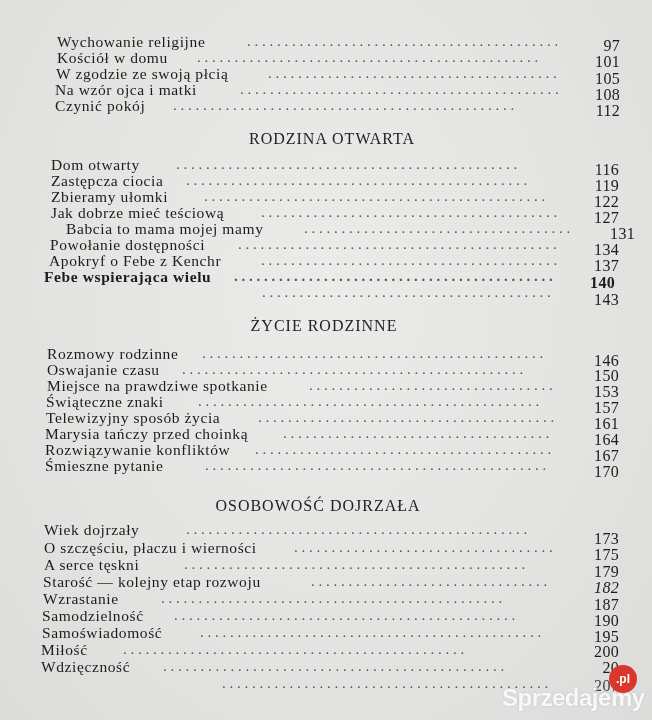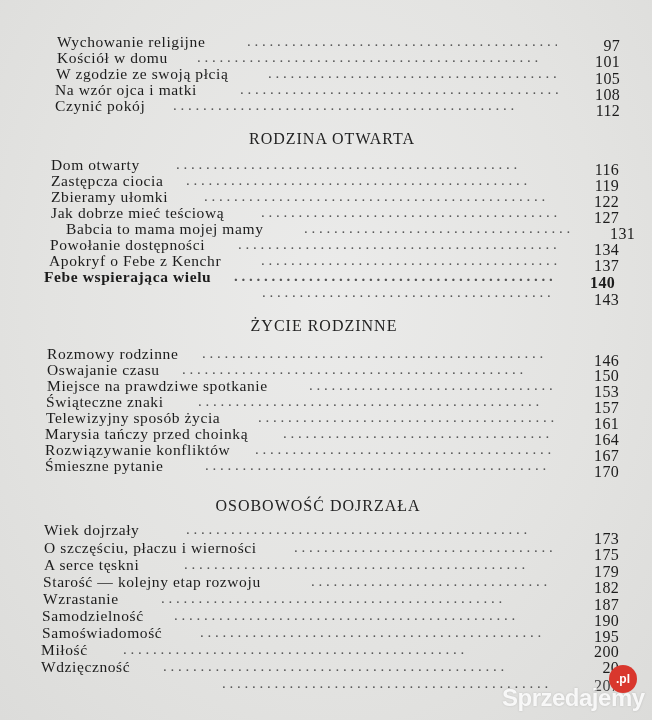--- a/index.html
+++ b/index.html
@@ -179,21 +179,21 @@
     <span class="num" style="right:0; top:7px;">175</span>
   </div>
   <div class="row" style="left:44px; top:556px; width:575px;">
     <span class="title">A serce tęskni</span>
     <span class="leader" style="left:140px; width:368px;">. . . . . . . . . . . . . . . . . . . . . . . . . . . . . . . . . . . . . . . . . . . . . .</span>
     <span class="num" style="right:0; top:7px;">179</span>
   </div>
   <div class="row" style="left:43px; top:573px; width:576px;">
     <span class="title">Starość — kolejny etap rozwoju</span>
     <span class="leader" style="left:268px; width:240px;">. . . . . . . . . . . . . . . . . . . . . . . . . . . . . . . . . . . . . . . . . . . . . .</span>
-    <span class="num" style="right:0; top:6px;">182</span>
+    <span class="num" style="right:0; top:6px;font-style:italic;">182</span>
   </div>
   <div class="row" style="left:43px; top:590px; width:576px;">
     <span class="title">Wzrastanie</span>
     <span class="leader" style="left:118px; width:390px;">. . . . . . . . . . . . . . . . . . . . . . . . . . . . . . . . . . . . . . . . . . . . . .</span>
     <span class="num" style="right:0; top:6px;">187</span>
   </div>
   <div class="row" style="left:42px; top:607px; width:577px;">
     <span class="title">Samodzielność</span>
     <span class="leader" style="left:132px; width:376px;">. . . . . . . . . . . . . . . . . . . . . . . . . . . . . . . . . . . . . . . . . . . . . .</span>
     <span class="num" style="right:0; top:5px;">190</span>

